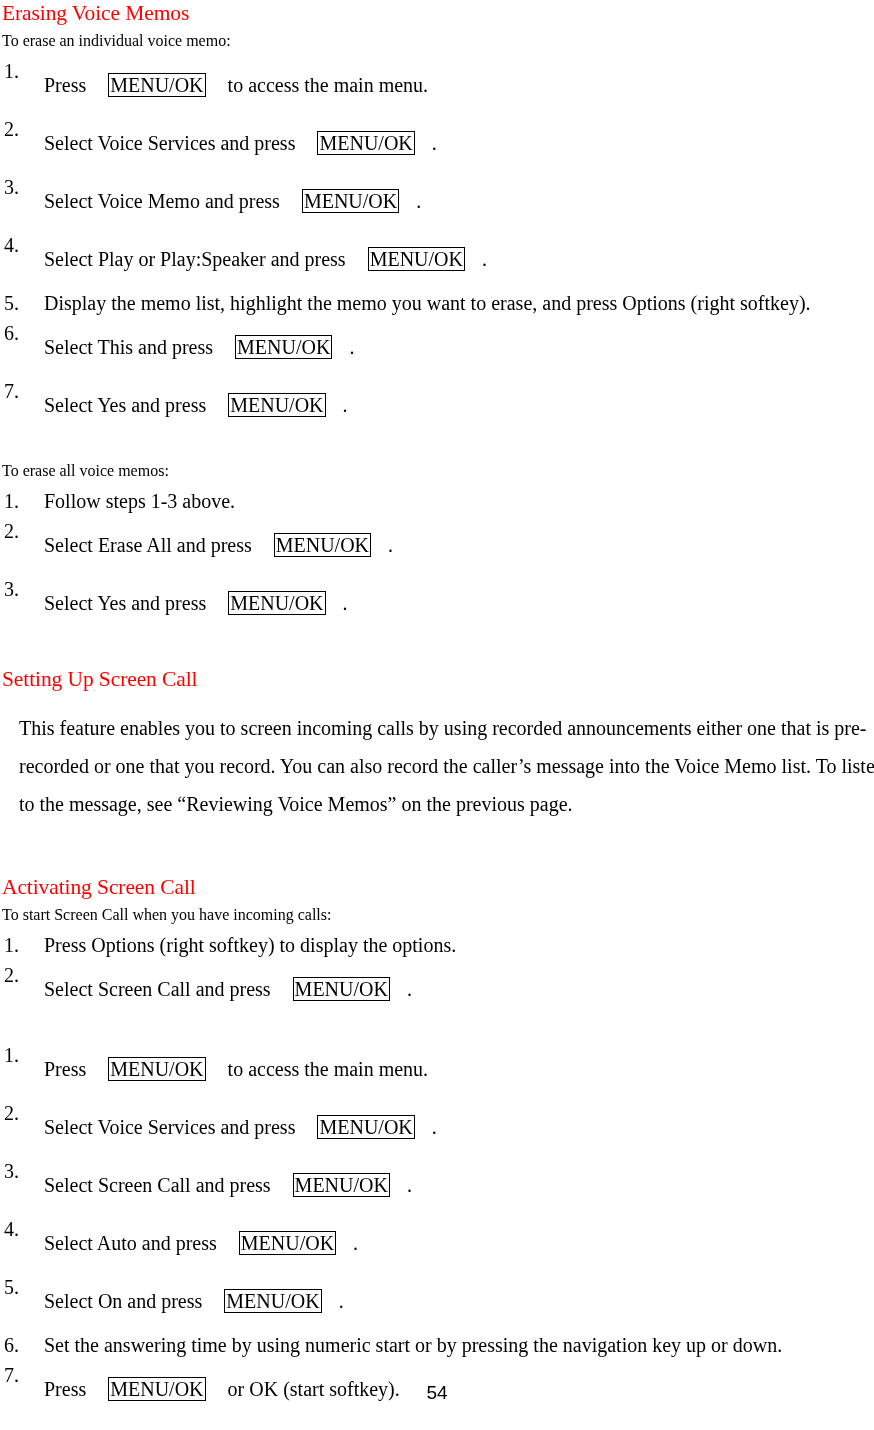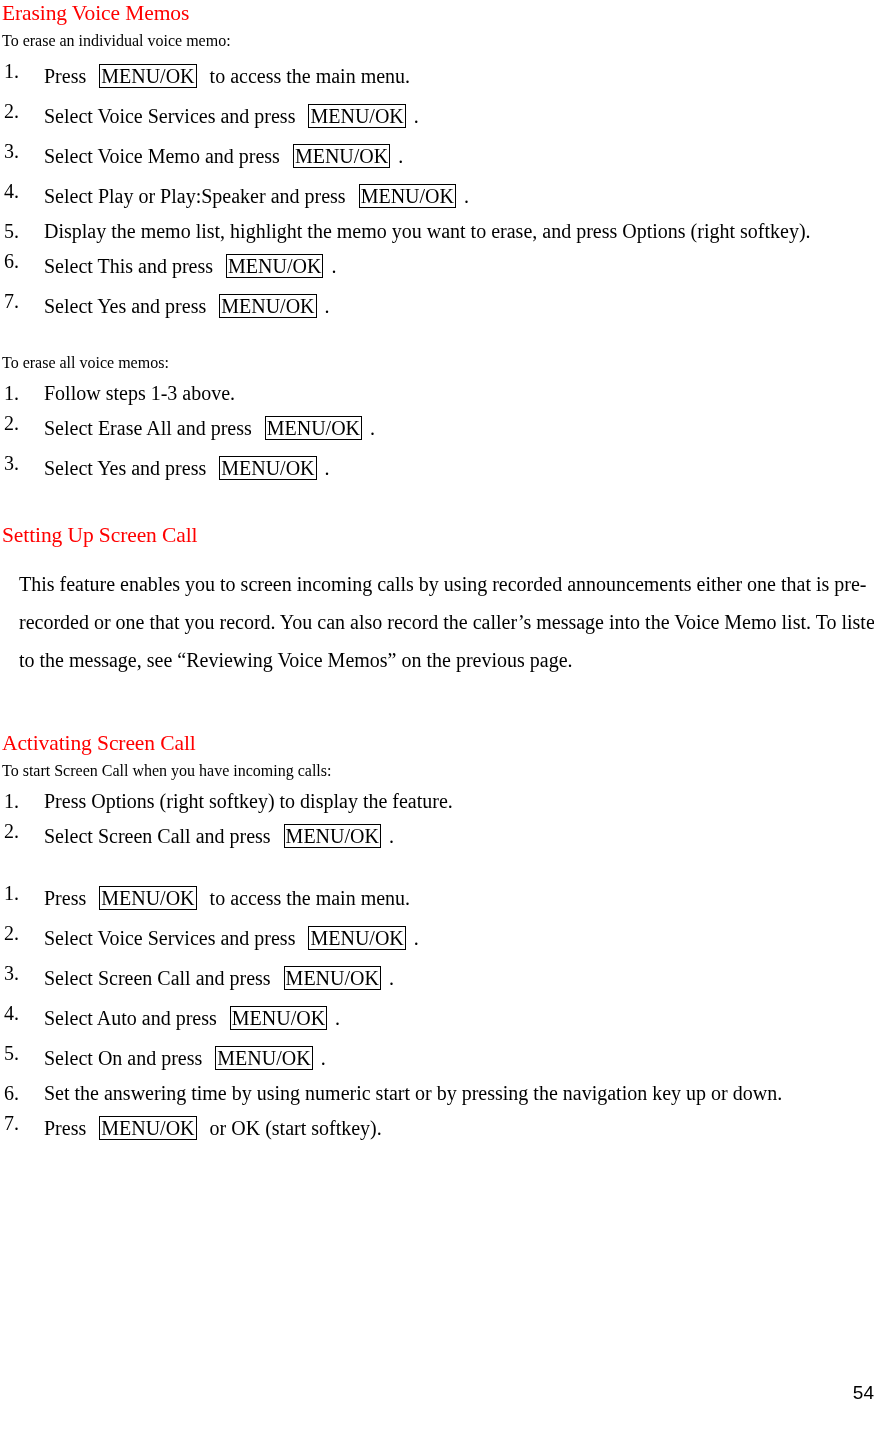--- a/index.html
+++ b/index.html
@@ -72,32 +72,32 @@
 
   b, .b {
     font-weight: normal;
   }
 
   .key {
     border: 1px solid #000000;
     padding: 0 1px;
     display: inline-block;
     line-height: 22px;
-    margin: 8px;
+    margin: 17px;
     vertical-align: baseline;
   }
   .spacer-md { height: 22px; }
   .spacer-lg { height: 34px; }
 
   .pagenum {
     position: absolute;
     left: 0;
     right: 0;
     top: 1382px;
-    text-align: right;
+    text-align: center;
     font-family: "Liberation Sans", "DejaVu Sans", sans-serif;
     font-size: 19px;
     color: #000000;
   }
 </style>
 </head>
 <body>
 
 <div class="page">
   <div id="content">
@@ -119,21 +119,21 @@
         <li><span class="num">2.</span><span><span>Select </span><b>Erase All</b><span> and press </span><span class="key">MENU/OK</span><span>.</span></span></li>
         <li><span class="num">3.</span><span><span>Select </span><b>Yes</b><span> and press </span><span class="key">MENU/OK</span><span>.</span></span></li>
       </ol>
       <div class="spacer-lg"></div>
       <h2 class="heading">Setting Up Screen Call</h2>
       <p class="para">This feature enables you to screen incoming calls by using recorded announcements either one that is pre-recorded or one that you record. You can also record the caller’s message into the Voice Memo list. To listen to the message, see “Reviewing Voice Memos” on the previous page.</p>
       <div class="spacer-lg"></div>
       <h2 class="heading">Activating Screen Call</h2>
       <p class="body-line">To start Screen Call when you have incoming calls:</p>
       <ol class="steps">
-        <li><span class="num">1.</span><span><span>Press </span><b>Options</b><span> (right softkey) to display the feature.</span></span></li>
+        <li><span class="num">1.</span><span><span>Press </span><b>Options</b><span> (right softkey) to display the options.</span></span></li>
         <li><span class="num">2.</span><span><span>Select </span><b>Screen Call</b><span> and press </span><span class="key">MENU/OK</span><span>.</span></span></li>
       </ol>
       <div class="spacer-md"></div>
       <ol class="steps">
         <li><span class="num">1.</span><span><span>Press </span><span class="key">MENU/OK</span><span> to access the main menu.</span></span></li>
         <li><span class="num">2.</span><span><span>Select </span><b>Voice Services</b><span> and press </span><span class="key">MENU/OK</span><span>.</span></span></li>
         <li><span class="num">3.</span><span><span>Select </span><b>Screen Call</b><span> and press </span><span class="key">MENU/OK</span><span>.</span></span></li>
         <li><span class="num">4.</span><span><span>Select </span><b>Auto</b><span> and press </span><span class="key">MENU/OK</span><span>.</span></span></li>
         <li><span class="num">5.</span><span><span>Select </span><b>On</b><span> and press </span><span class="key">MENU/OK</span><span>.</span></span></li>
         <li><span class="num">6.</span><span><span>Set the answering time by using numeric start or by pressing the navigation key up or down.</span></span></li>

